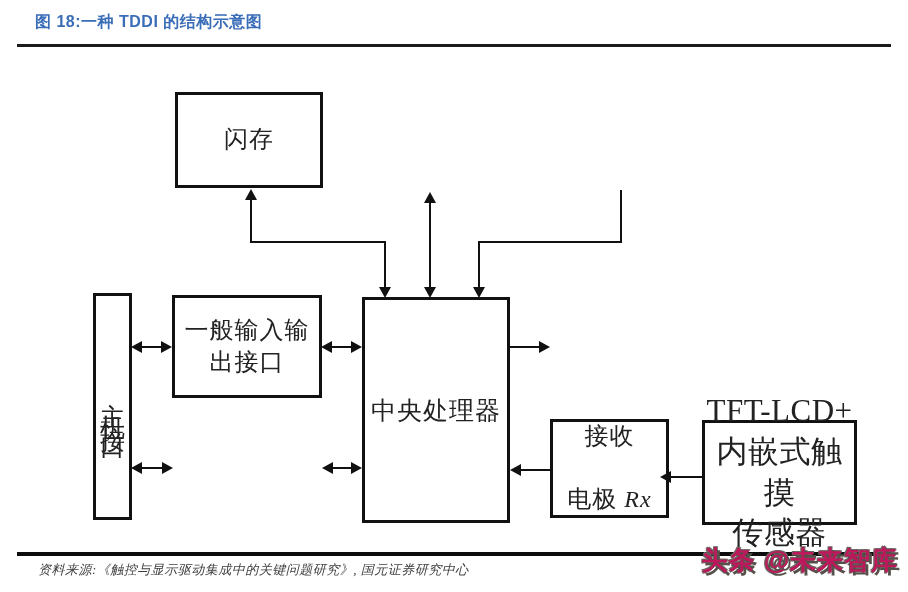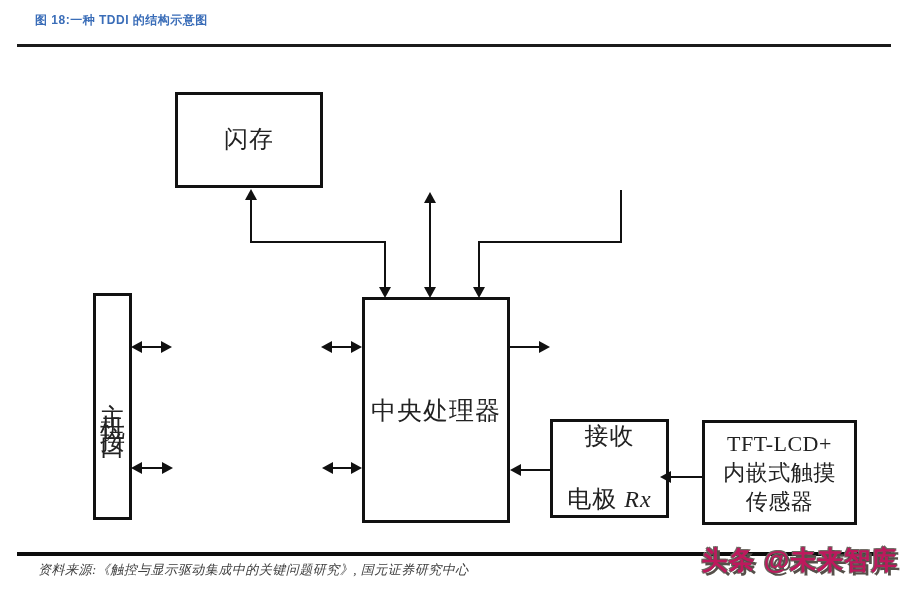--- a/index.html
+++ b/index.html
@@ -5,42 +5,42 @@
   :root{
     --blue:#3a6db8;
     --ink:#111111;
     --src:#404040;
   }
   html,body{margin:0;padding:0;background:#ffffff;}
   #page{position:relative;width:908px;height:592px;background:#ffffff;overflow:hidden;
         font-family:"Liberation Serif", serif;}
   
   .fig-title{position:absolute;left:35px;top:12px;font-family:"Liberation Sans", sans-serif;
-             font-weight:bold;font-size:12px;color:var(--blue);letter-spacing:0.5px;}
+             font-weight:bold;font-size:16px;color:var(--blue);letter-spacing:0.5px;}
   .rule-top{position:absolute;left:17px;top:44px;width:874px;height:3px;background:#1b1b1b;}
   .rule-bottom{position:absolute;left:17px;top:552px;width:874px;height:4px;background:#0d0d0d;}
   
   .node{position:absolute;border:3px solid var(--ink);background:#ffffff;
         display:flex;align-items:center;justify-content:center;text-align:center;
         color:#222;box-sizing:border-box;}
   .node .lbl{white-space:pre-line;font-size:24px;line-height:1.32;letter-spacing:1px;}
   .n-flash{left:175px;top:92px;width:148px;height:96px;text-align:right;}
   .n-sram{left:350px;top:90px;width:150px;height:102px;}
   .n-osc{left:540px;top:92px;width:163px;height:98px;}
   .n-hostif{left:93px;top:293px;width:39px;height:227px;}
   .n-hostif .lbl{writing-mode:vertical-rl;text-orientation:upright;font-size:25px;
                  letter-spacing:12px;line-height:1;}
   .n-gpio{left:172px;top:295px;width:150px;height:103px;}
   .n-hostbus{left:173px;top:418px;width:150px;height:102px;}
   .n-cpu{left:362px;top:297px;width:148px;height:226px;}
   .n-cpu .lbl{font-size:25px;}
   .n-touchsync{left:550px;top:295px;width:117px;height:104px;}
   .n-rx{left:550px;top:419px;width:119px;height:99px;}
   .n-tft{left:702px;top:420px;width:155px;height:105px;}
-  .n-tft .lbl{font-size:22px;letter-spacing:0.5px;}
+  .n-tft .lbl{font-size:31px;letter-spacing:0.5px;}
   
   .hline{position:absolute;height:2px;background:var(--ink);}
   .vline{position:absolute;width:2px;background:var(--ink);}
   .ah{position:absolute;width:0;height:0;}
   .ah.left{border-top:6px solid transparent;border-bottom:6px solid transparent;border-right:11px solid var(--ink);}
   .ah.right{border-top:6px solid transparent;border-bottom:6px solid transparent;border-left:11px solid var(--ink);}
   .ah.up{border-left:6px solid transparent;border-right:6px solid transparent;border-bottom:11px solid var(--ink);}
   .ah.down{border-left:6px solid transparent;border-right:6px solid transparent;border-top:11px solid var(--ink);}
   
   .source{position:absolute;left:38px;top:561px;font-size:13px;color:var(--src);
@@ -56,20 +56,24 @@
 <div id="page">
 
   <div class="fig-title">图 18:一种 TDDI 的结构示意图</div>
   <div class="rule-top"></div>
 
   <div class="node n-flash">
     <span class="lbl">闪存</span>
   </div>
   <div class="node n-hostif">
     <span class="lbl">主机接口</span>
+  </div>
+  <div class="node n-gpio">
+    <span class="lbl">一般输入输
+出接口</span>
   </div>
   <div class="node n-cpu">
     <span class="lbl">中央处理器</span>
   </div>
   <div class="node n-rx">
     <span class="lbl"><span>接收</span><br>
       <span>电极 </span><i>Rx</i></span>
   </div>
   <div class="node n-tft">
     <span class="lbl">TFT-LCD+

